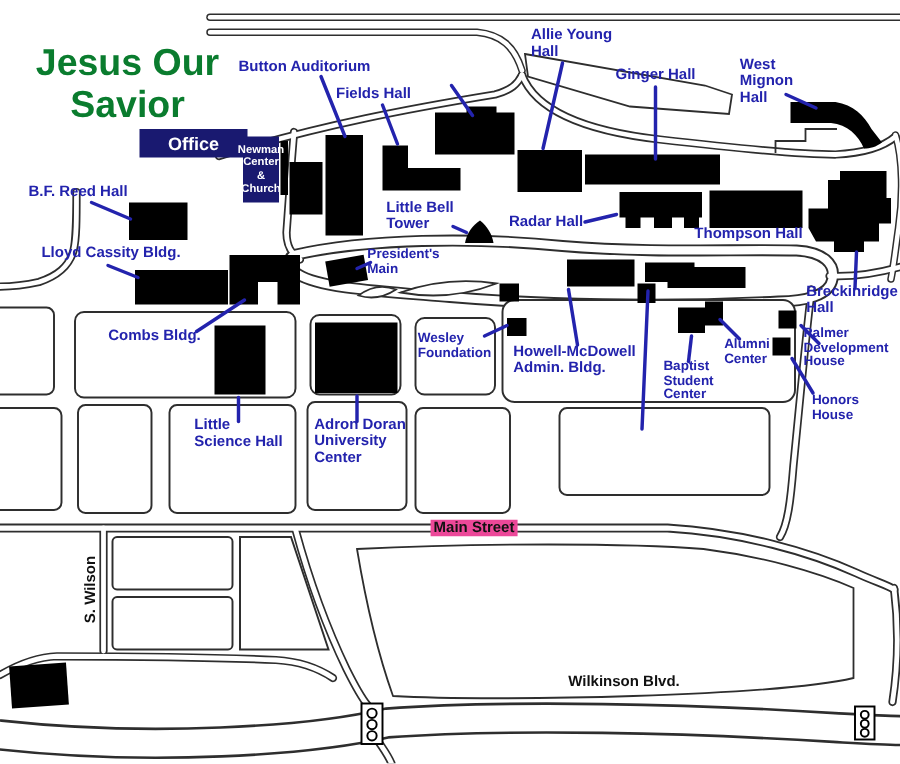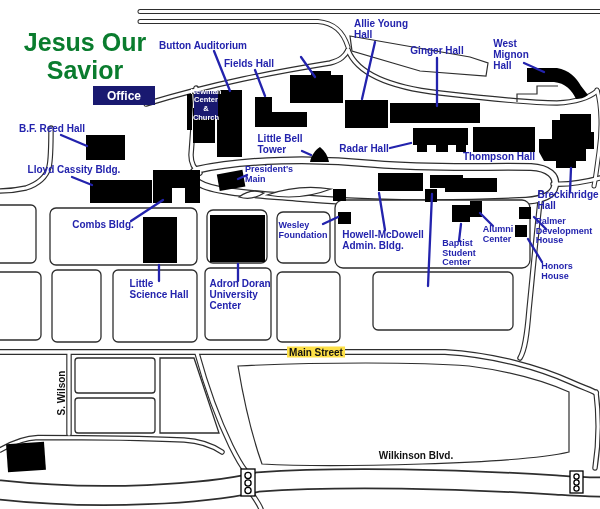--- a/index.html
+++ b/index.html
@@ -4,29 +4,29 @@
 <style>
   html,body{margin:0;padding:0;background:#fff;}
   .map{position:relative;width:600px;height:509px;background:#fff;overflow:hidden;
        font-family:"Liberation Sans",sans-serif;}
   .map svg{position:absolute;left:0;top:0;z-index:1;}
   .lbl-layer{position:absolute;left:0;top:0;width:600px;height:509px;z-index:2;pointer-events:none;}
   .bl{position:absolute;transform:translate(-50%,-50%);color:#2323ad;font-weight:bold;
       font-size:10px;line-height:1.08;text-align:left;white-space:pre-line;}
   .bl.s9{font-size:9px;}
   .street{position:absolute;transform:translate(-50%,-50%);color:#111;font-weight:bold;
-      font-size:10px;white-space:nowrap;background:#fde047;padding:0 2px;}
+      font-size:10px;white-space:nowrap;background:#ec4899;padding:0 2px;}
   .street.vert{transform:translate(-50%,-50%) rotate(-90deg);background:transparent;}
   .title{position:absolute;transform:translate(-50%,-50%);color:#0a7c2e;font-weight:bold;
       font-size:25px;line-height:1.12;text-align:center;white-space:pre-line;}
   .navybox{position:absolute;background:#191970;color:#fff;font-weight:bold;
       display:flex;align-items:center;justify-content:center;text-align:center;
       white-space:pre-line;}
-  .office{left:93px;top:86px;width:62px;height:19px;font-size:12px;}
-  .newman{left:162px;top:91px;width:24px;height:28px;font-size:7.5px;line-height:1.14;margin-left:32px;}
+  .office{left:93px;top:86px;width:72px;height:19px;font-size:12px;}
+  .newman{left:162px;top:91px;width:24px;height:44px;font-size:7.5px;line-height:1.14;}
   .rc{fill:none;stroke:#2e2e2e;stroke-linecap:round;}
   .ri{fill:none;stroke:#fff;stroke-linecap:round;}
   .blk{fill:#fff;stroke:#2e2e2e;stroke-width:1.3;}
   .thin{fill:#fff;stroke:#2e2e2e;stroke-width:1.2;}
   .bld{fill:#000;stroke:none;}
   .ptr{stroke:#2323ad;stroke-width:2.3;stroke-linecap:round;}
   .tl{fill:#fff;stroke:#000;stroke-width:1.3;}
 </style>
 </head>
 <body>

